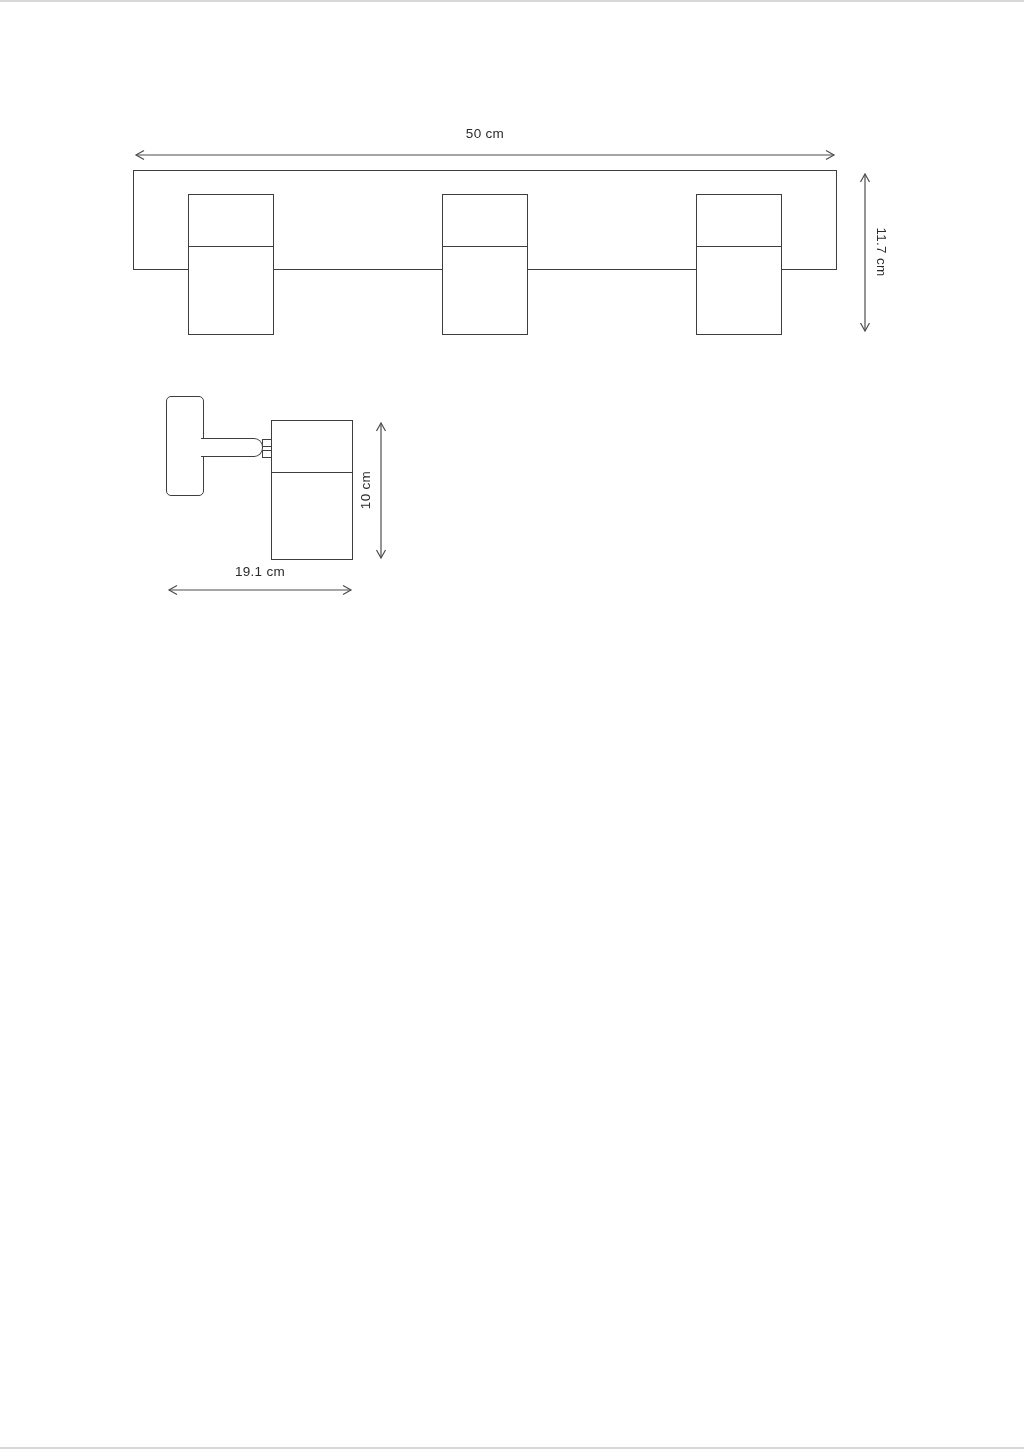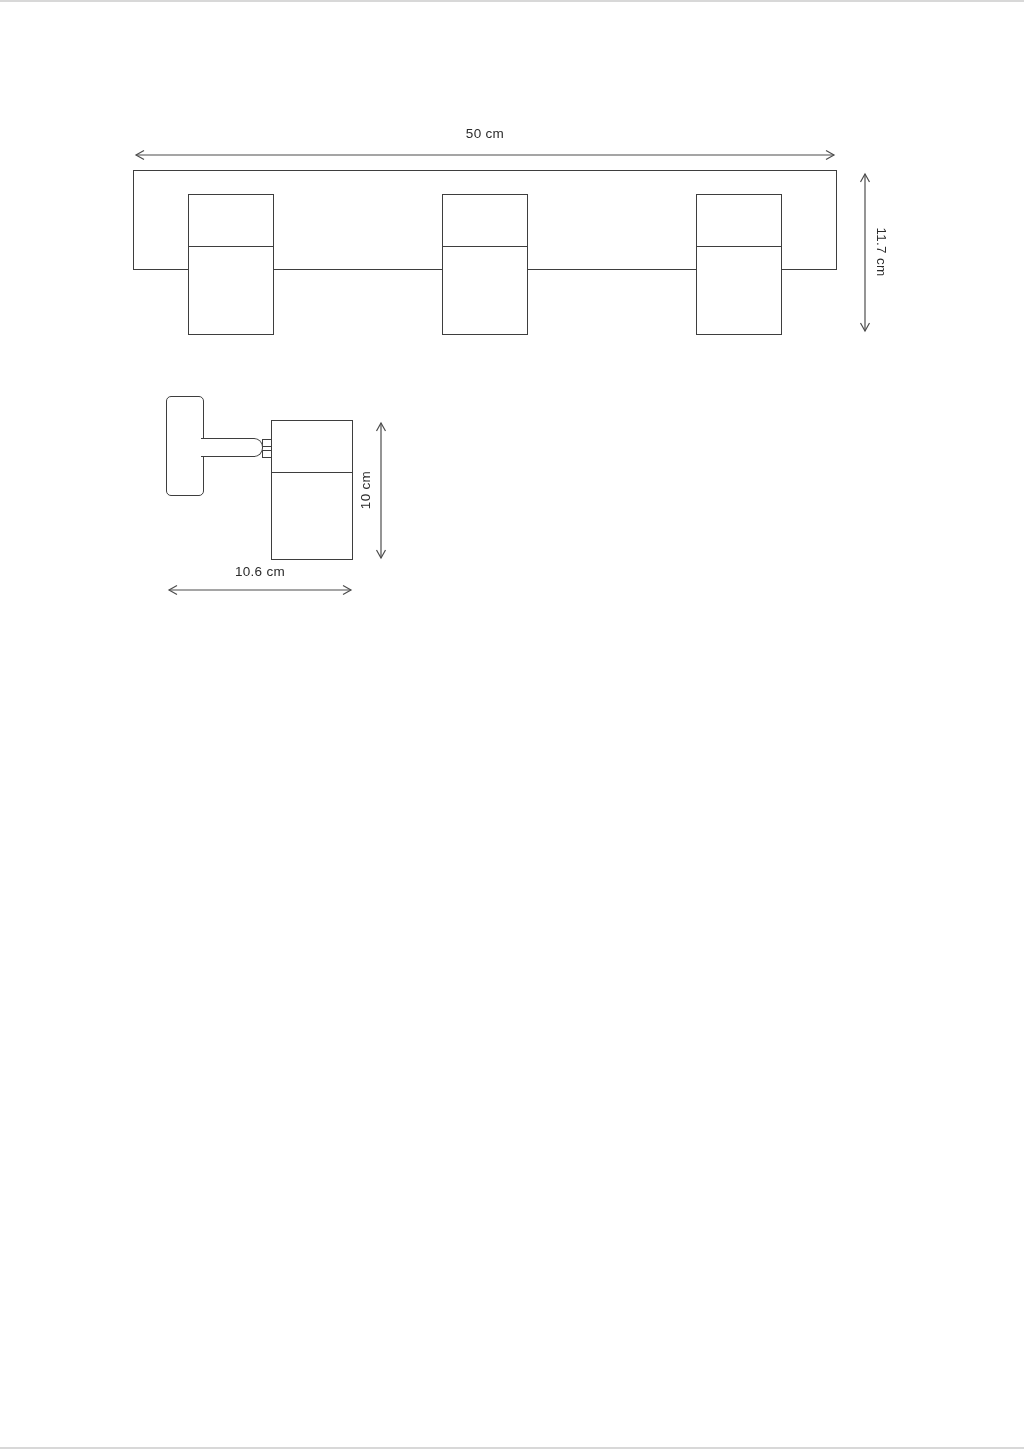--- a/index.html
+++ b/index.html
@@ -145,21 +145,21 @@
     <div class="abs" style="left:374px; top:418px;">
       <svg width="14" height="141" viewBox="0 0 14 141">
         <line x1="7" y1="3" x2="7" y2="138" stroke="#4d4d4d" stroke-width="1.2"></line>
         <polyline points="2.5,11 7,3 11.5,11" fill="none" stroke="#4d4d4d" stroke-width="1.2"></polyline>
         <polyline points="2.5,130 7,138 11.5,130" fill="none" stroke="#4d4d4d" stroke-width="1.2"></polyline>
       </svg>
     </div>
 
     <div class="abs dim-label label-side-height">10 cm</div>
 
-    <div class="abs dim-label label-bottom-width">10.6 cm</div>
+    <div class="abs dim-label label-bottom-width">19.1 cm</div>
 
     <div class="abs" style="left:166px; top:581px;">
       <svg width="188" height="14" viewBox="0 0 188 14">
         <line x1="3" y1="7" x2="185" y2="7" stroke="#4d4d4d" stroke-width="1.2"></line>
         <polyline points="11,2.5 3,7 11,11.5" fill="none" stroke="#4d4d4d" stroke-width="1.2"></polyline>
         <polyline points="177,2.5 185,7 177,11.5" fill="none" stroke="#4d4d4d" stroke-width="1.2"></polyline>
       </svg>
     </div>
   </div>
 

